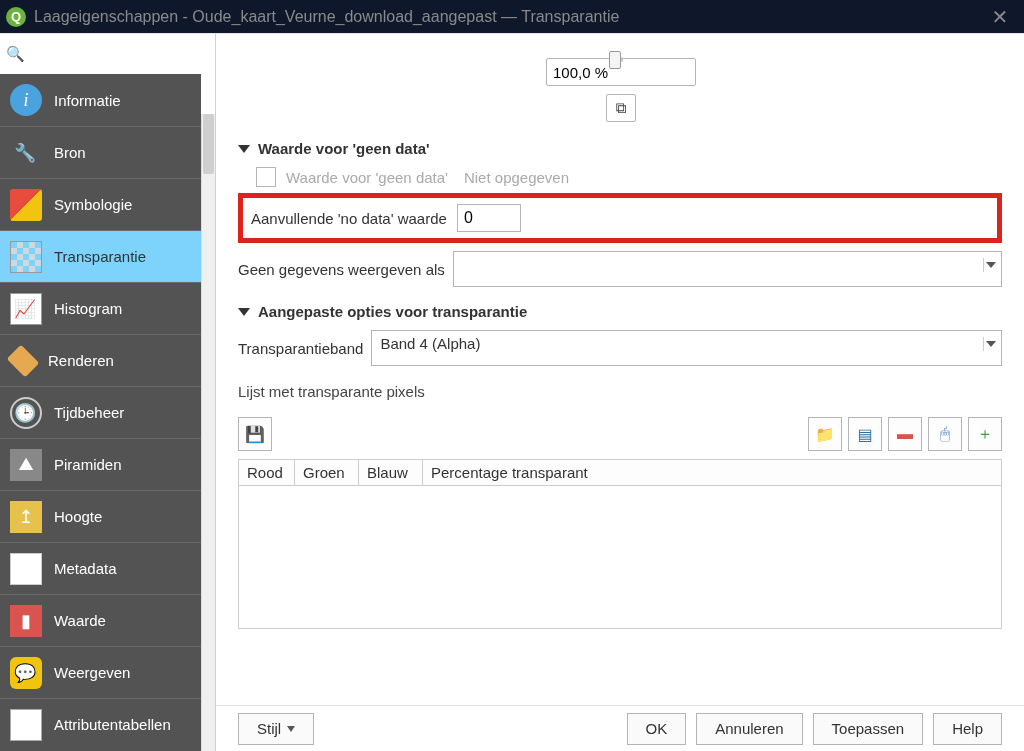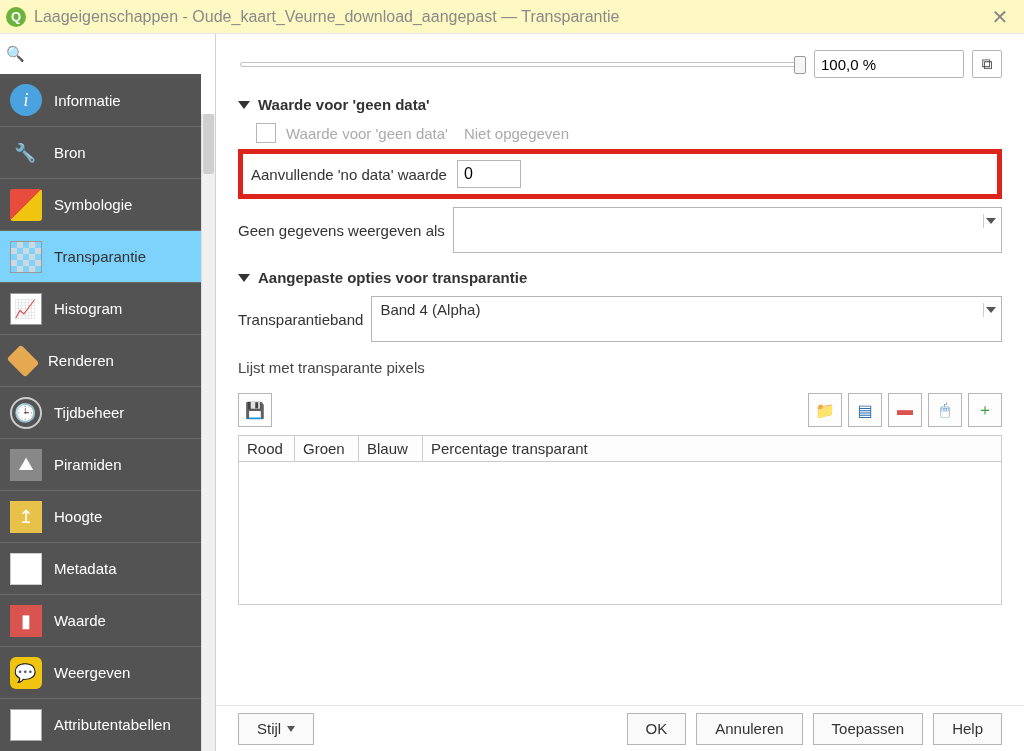--- a/index.html
+++ b/index.html
@@ -12,21 +12,21 @@
     height: 751px;
     overflow: hidden;
   }
 
   
   .titlebar {
     display: flex;
     align-items: center;
     height: 34px;
     padding: 0 10px 0 6px;
-    background: #fef9c3;
+    background: #0f172a;
     border-bottom: 1px solid #e5e5e5;
   }
   .qgis-logo {
     width: 20px; height: 20px;
     border-radius: 50%;
     background: #6bb23f;
     margin-right: 8px;
     position: relative;
   }
   .qgis-logo::after{
@@ -149,20 +149,21 @@
     border-left:6px solid transparent;
     border-right:6px solid transparent;
     border-top:8px solid #333;
     margin-right:8px;
   }
 
   .opacity-row{
     display:flex; align-items:center;
     gap:8px;
     margin: 4px 0 18px 2px;
+    flex-direction: column;
   }
   .slider{
     flex:1; position:relative; height:18px;
   }
   .slider .groove{
     position:absolute; left:0; top:7px;
     width:100%; height:5px;
     border:1px solid #c3c3c3; border-radius:2px;
     box-shadow: inset 0 0 0 1px #fff;
   }
@@ -212,21 +213,21 @@
     padding:0 6px; font-size:16px;
   }
 
   .ddrow{
     display:flex; align-items:center;
     gap:8px;
     margin:8px 0;
   }
   .ddrow label{color:#333;}
   .dropdown{
-    flex:1; height:46px;
+    flex:1; height:36px;
     border:1px solid #b5b5b5;
     background:#fff;
     position:relative;
   }
   .dropdown .dd-text{padding:4px 8px; color:#333;}
   .dropdown .dd-arrow{
     position:absolute; right:4px; top:6px;
     width:14px; height:14px;
     border-left:1px solid #ccc;
     display:flex; align-items:center; justify-content:center;

